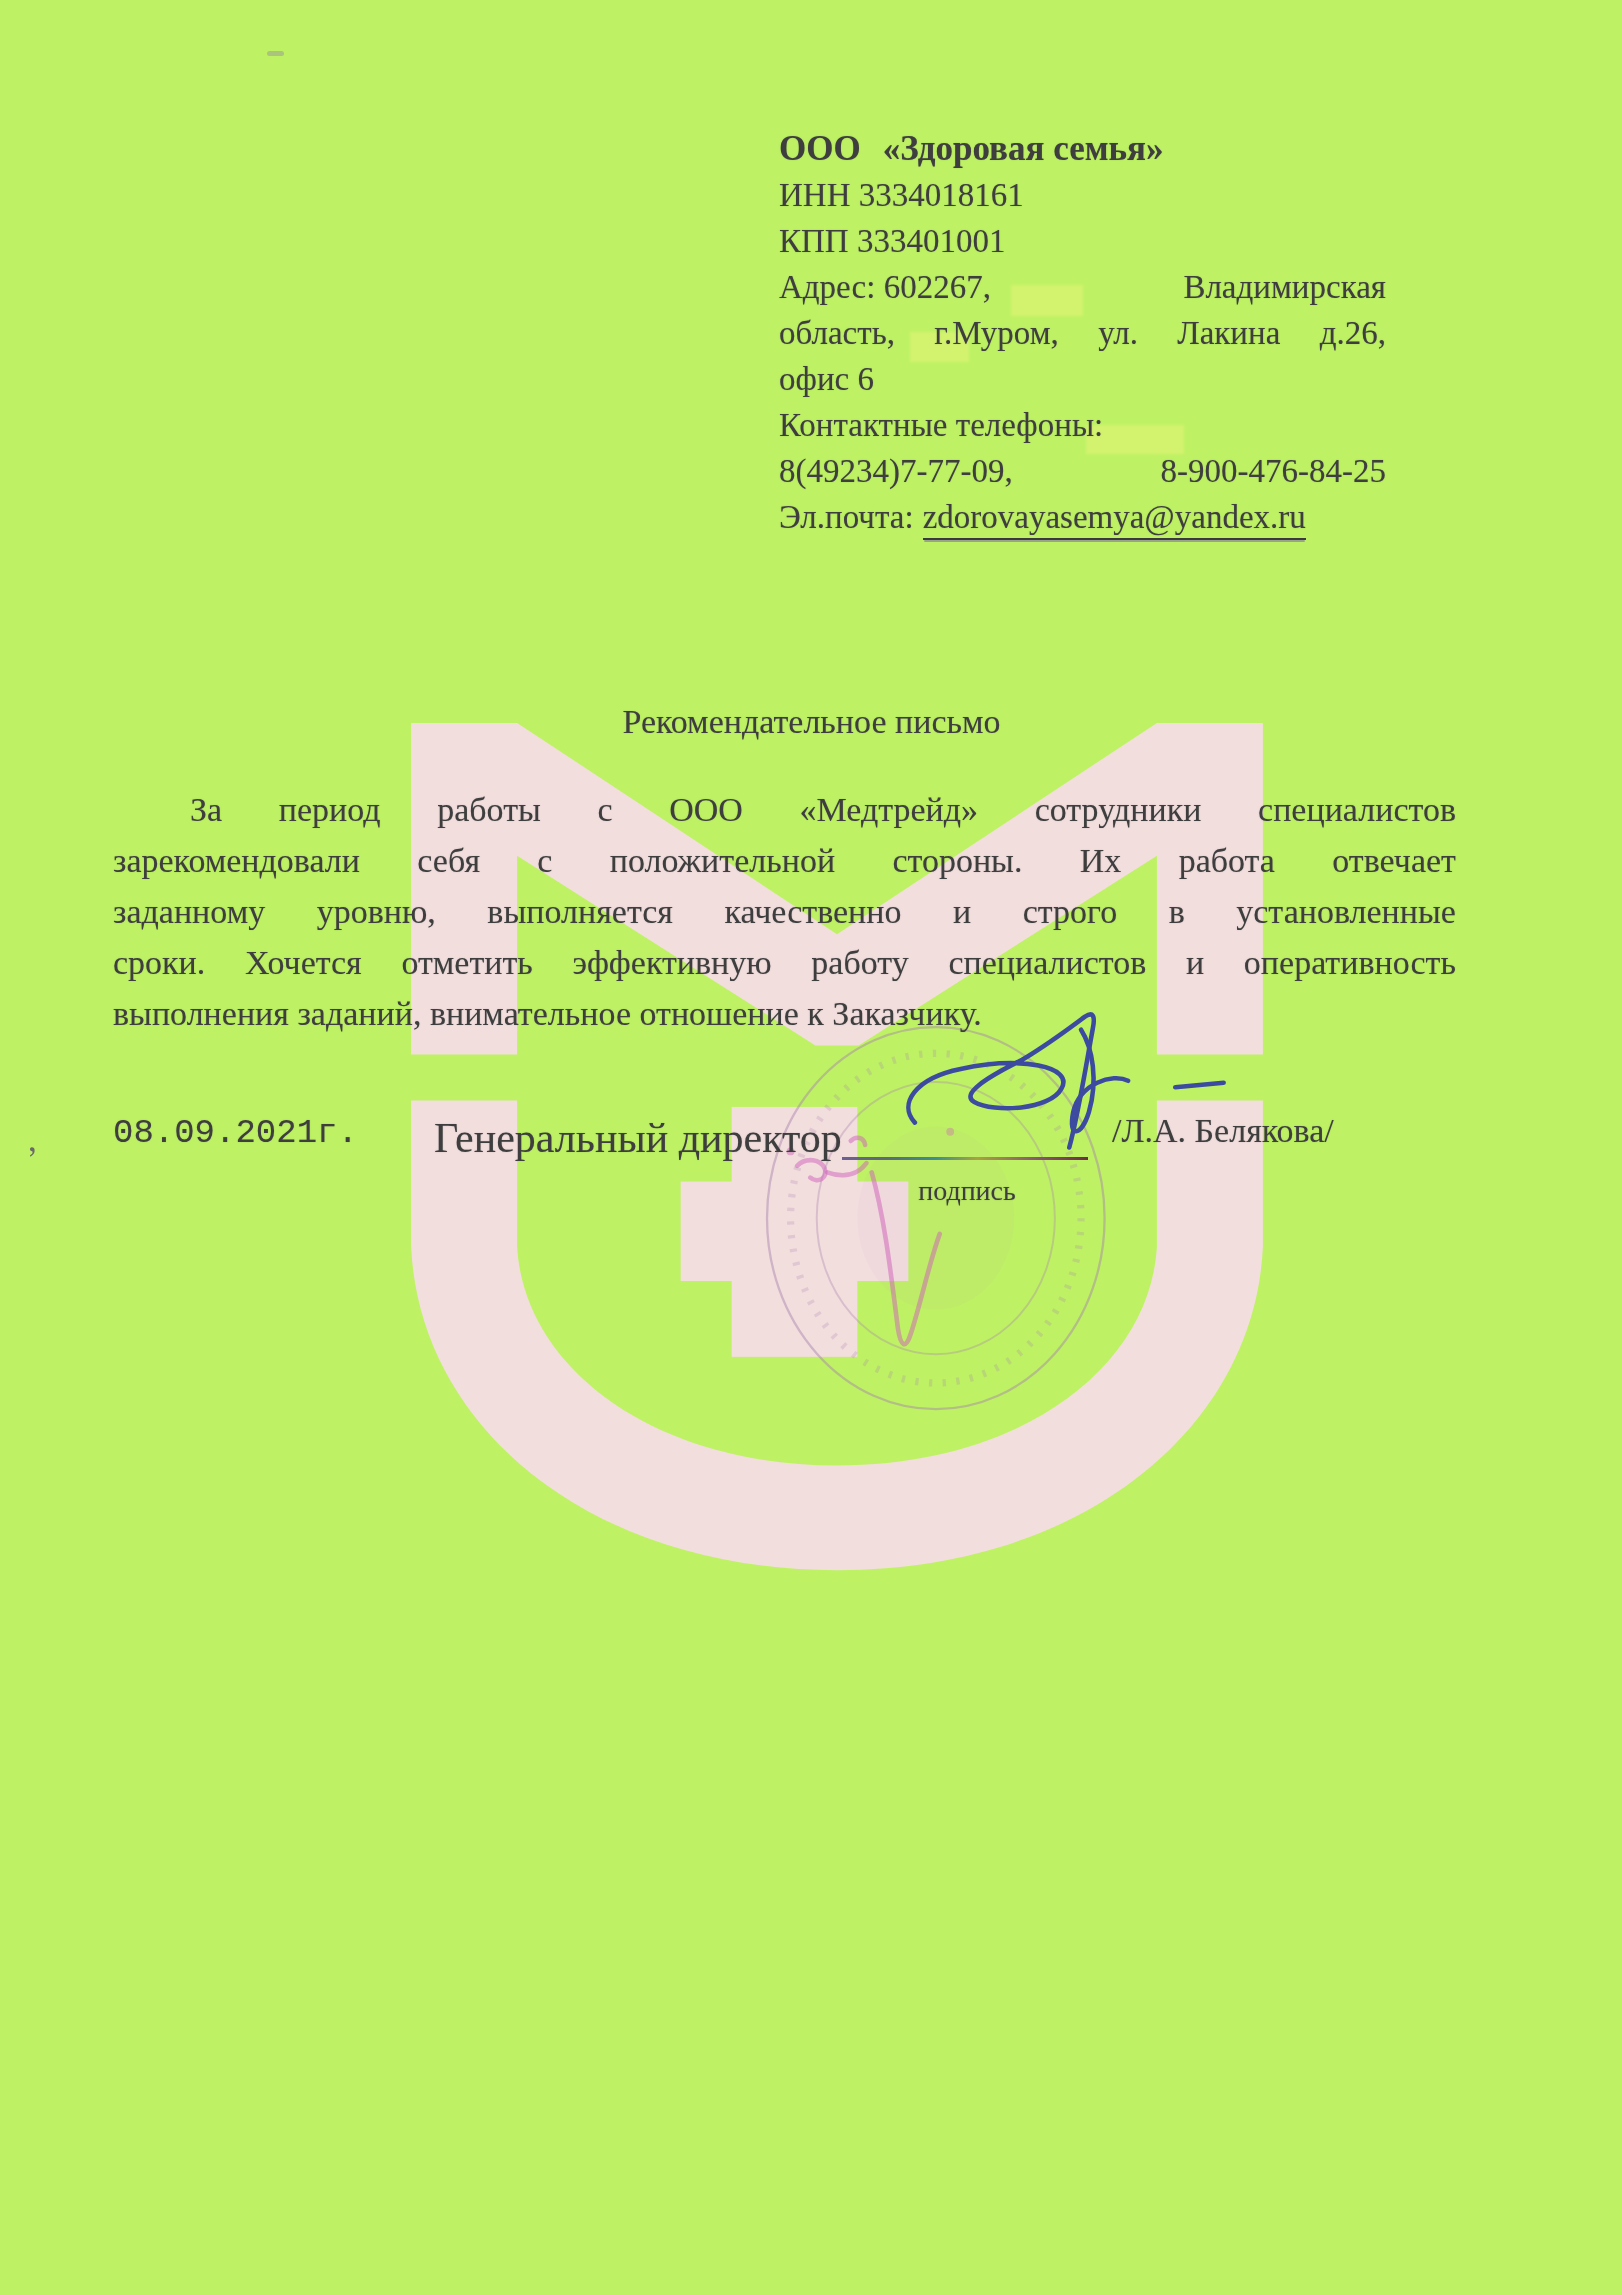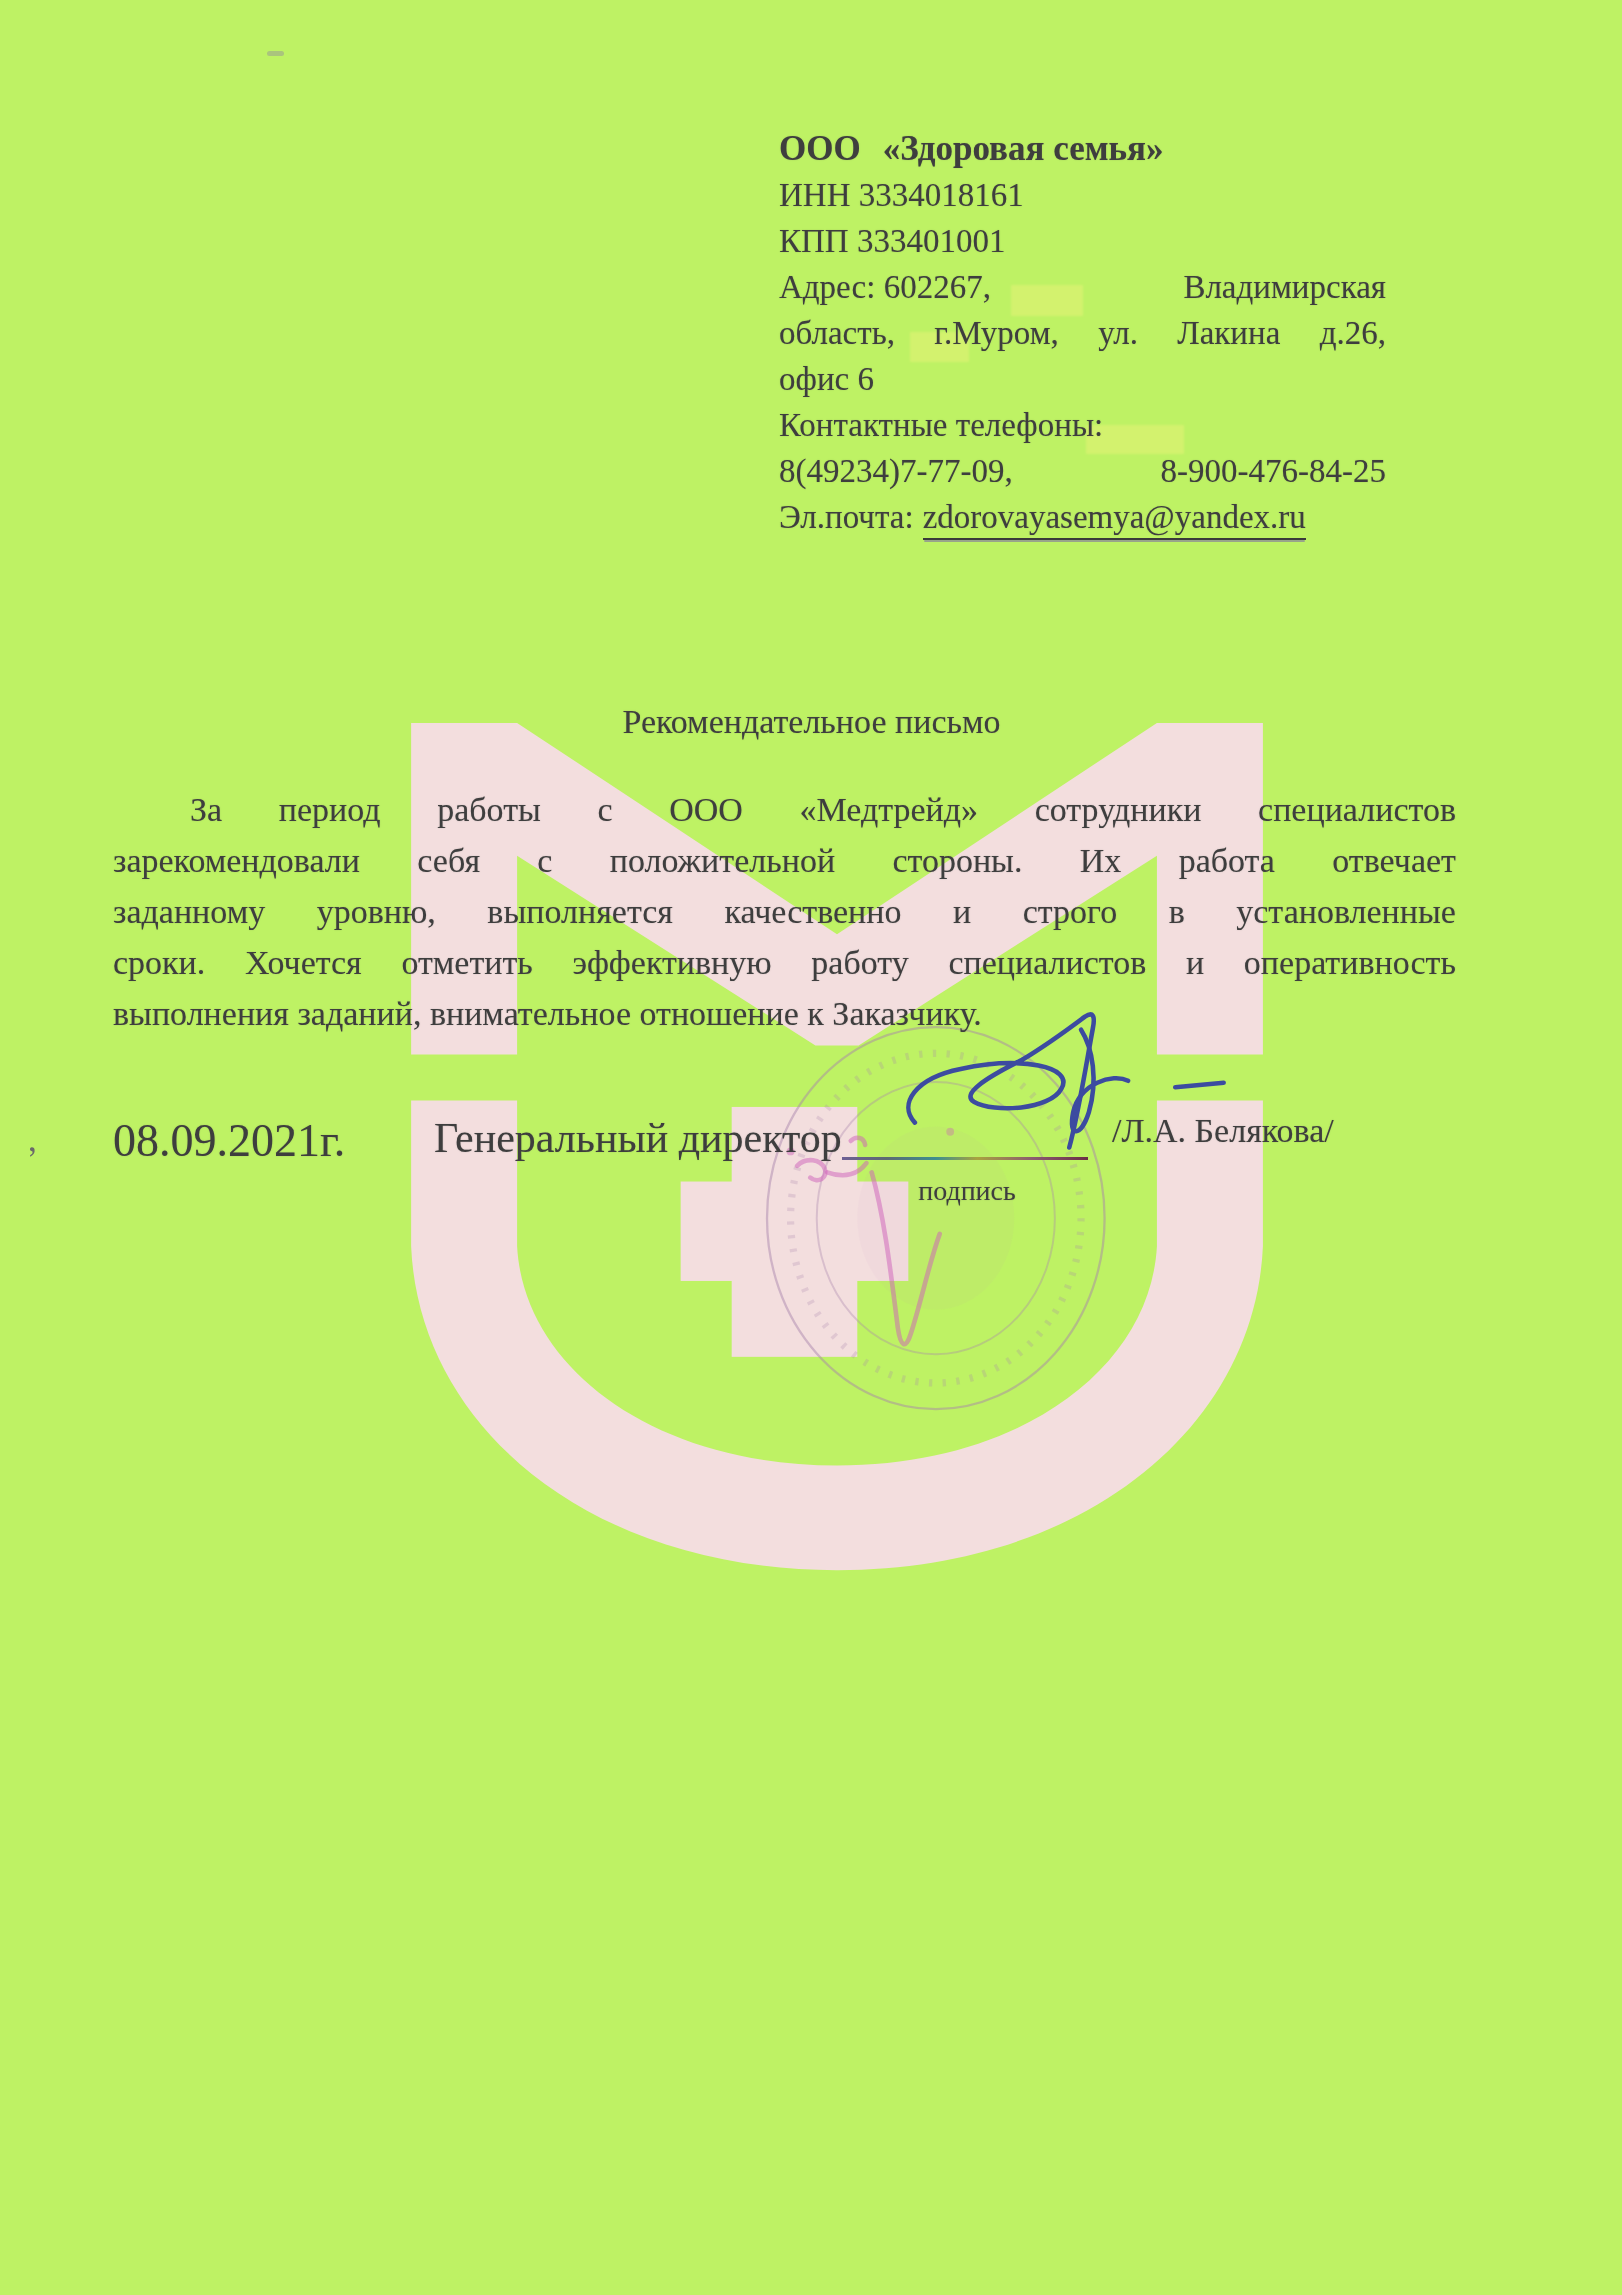--- a/index.html
+++ b/index.html
@@ -37,21 +37,21 @@
 
   
   .body-block{
     position:absolute; left:113px; top:784px; width:1343px; z-index:3;
     font-size:34px; line-height:51px;
   }
   .bline{ height:51px; white-space:nowrap; }
   .indent{ padding-left:77px; }
 
   
-  .sig-date{ position:absolute; left:113px; top:1114px; font-size:46px; z-index:3; }
+  .sig-date{ position:absolute; left:113px; top:1114px; font-size:34px; z-index:3;font-family:Liberation Mono, monospace; }
   .sig-role{ position:absolute; left:434px; top:1114px; font-size:42px; z-index:3; }
   .sig-underline{
     position:absolute; left:842px; top:1157px; width:246px; height:3.3px; z-index:3;
     background:linear-gradient(90deg,#6e5f95 0%,#5c6a72 18%,#3e8e8e 38%,#a8a23f 55%,#8a5a70 78%,#6b2f45 100%);
   }
   .sig-caption{ position:absolute; left:905px; top:1175px; width:124px; z-index:3;
     font-size:28px; text-align:center; }
   .sig-name{ position:absolute; left:1112px; top:1112px; font-size:34px; z-index:3; }
 
   

